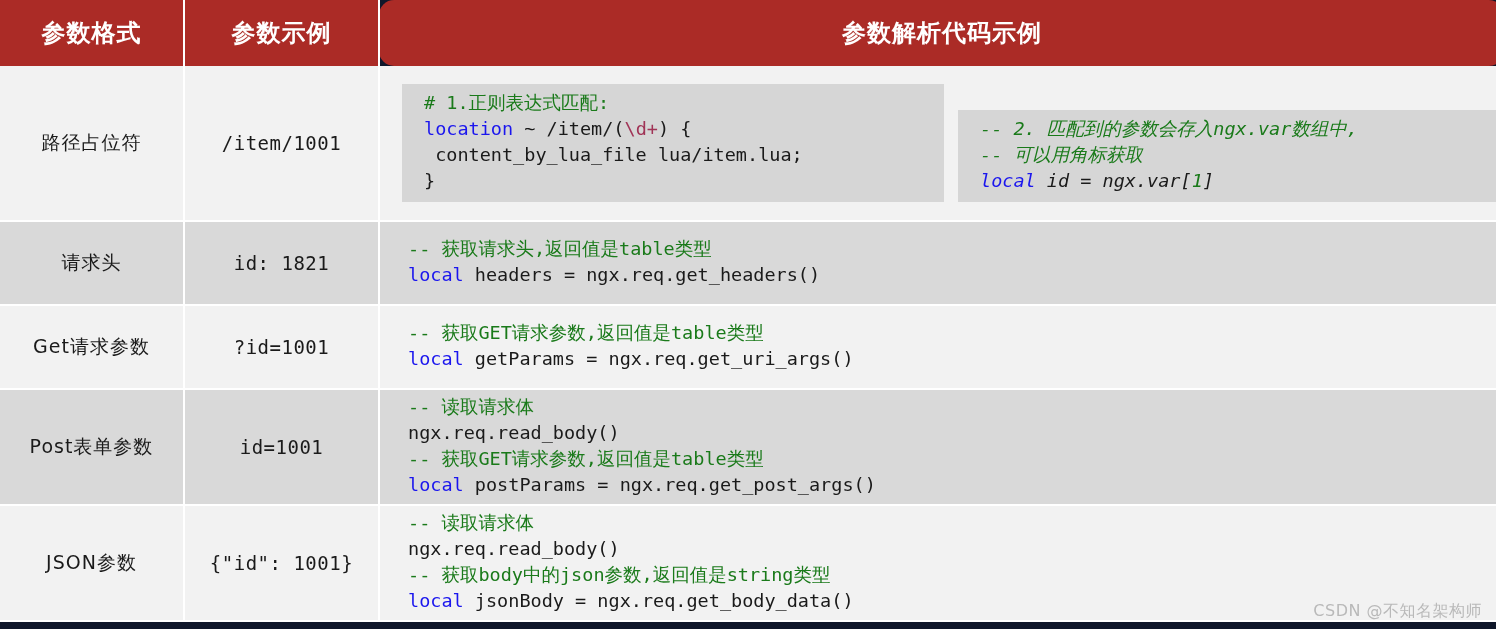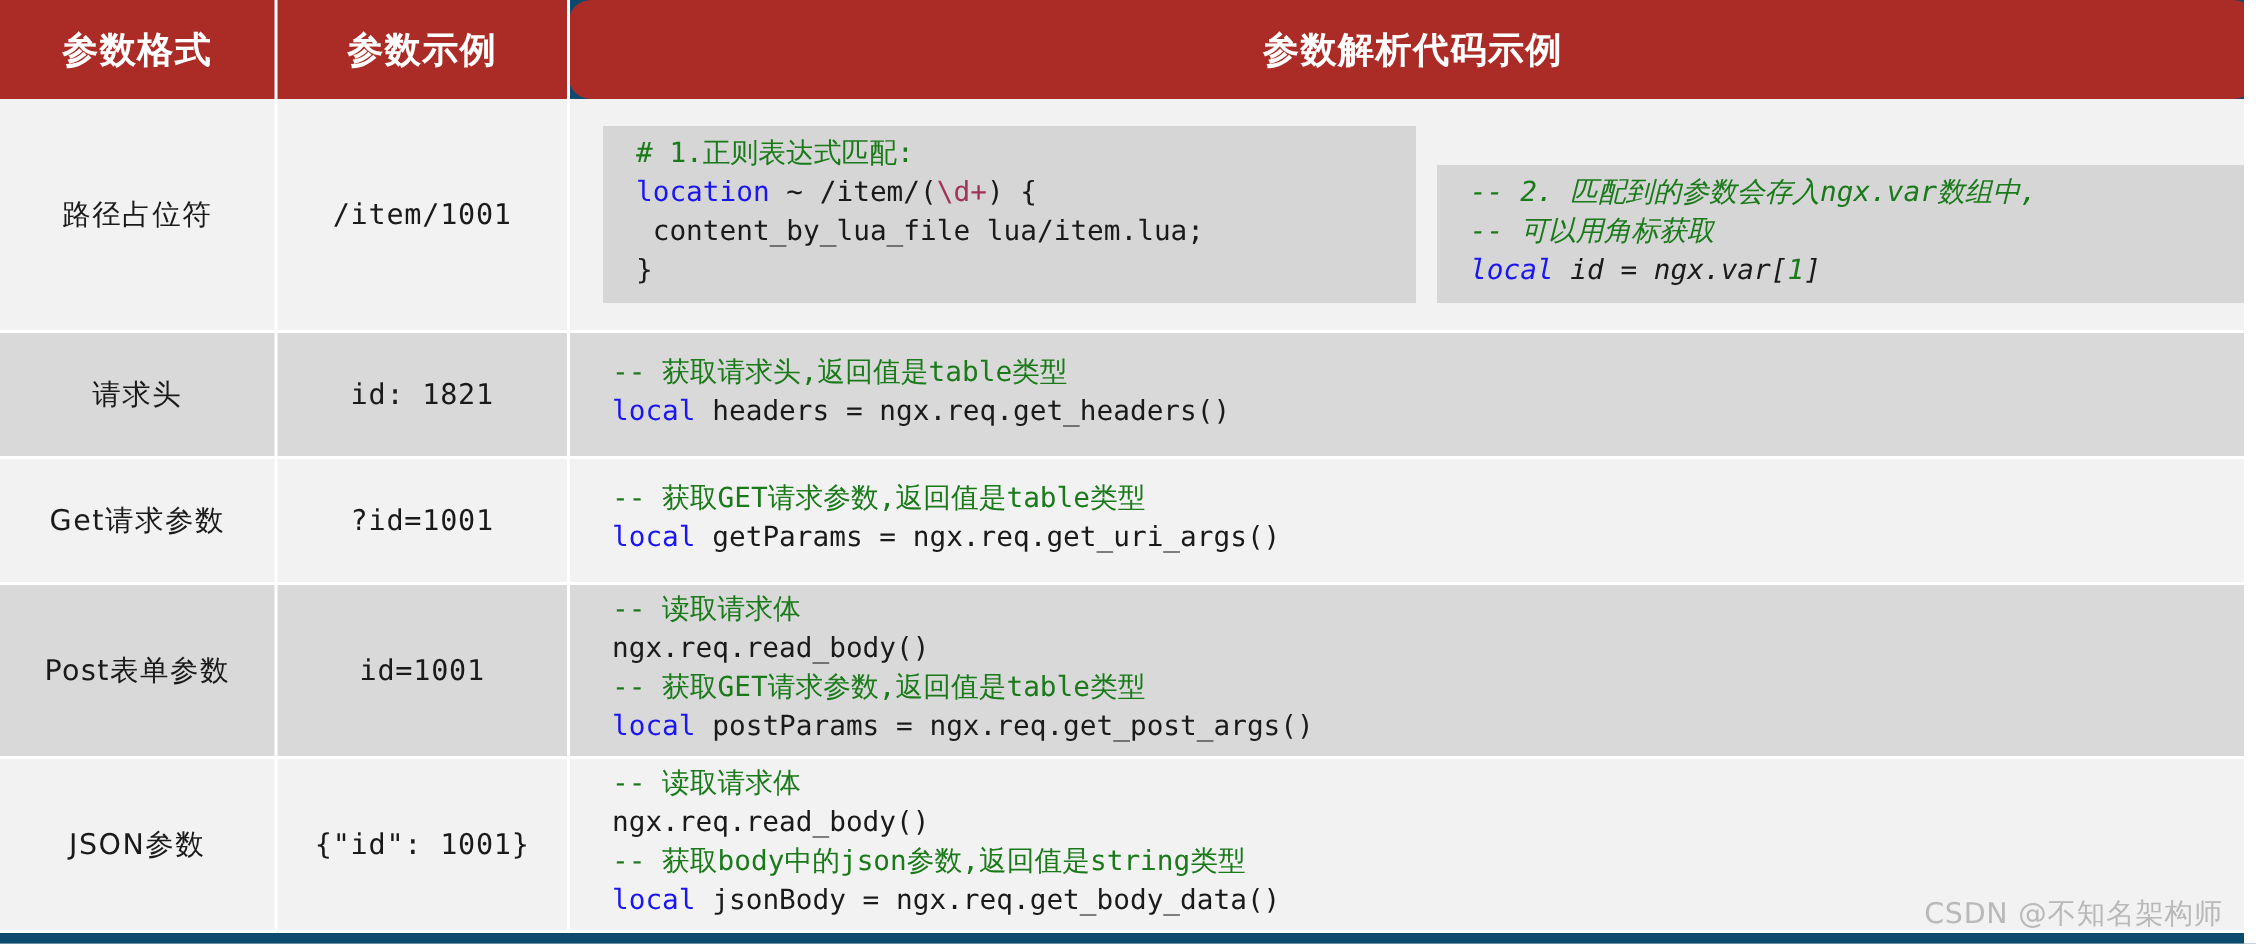--- a/index.html
+++ b/index.html
@@ -10,21 +10,21 @@
   body {
     width: 1504px;
     height: 629px;
     font-family: "Liberation Sans", "DejaVu Sans", sans-serif;
     overflow: hidden;
   }
   #page {
     position: relative;
     width: 1496px;
     height: 629px;
-    background: #0c4a6e;
+    background: #0f172a;
     overflow: hidden;
   }
 
   
   table.param-table {
     border-collapse: collapse;
     table-layout: fixed;
     width: 1504px;
   }
   table.param-table col.c-format { width: 184px; }
@@ -105,21 +105,21 @@
   .tok-keyword { color: #1b16ee; }
   .tok-num     { color: #1a7a1a; }
   .tok-regex   { color: #a03356; }
   .tok-plain   { color: #1a1a1a; }
 
   
   .watermark {
     position: absolute;
     right: 14px;
     bottom: 7px;
-    font-size: 19px;
+    font-size: 16px;
     color: #b9b9b9;
     font-family: "DejaVu Sans", "Liberation Sans", sans-serif;
     letter-spacing: 0.5px;
     pointer-events: none;
     user-select: none;
   }
 </style>
 </head>
 <body>
 

